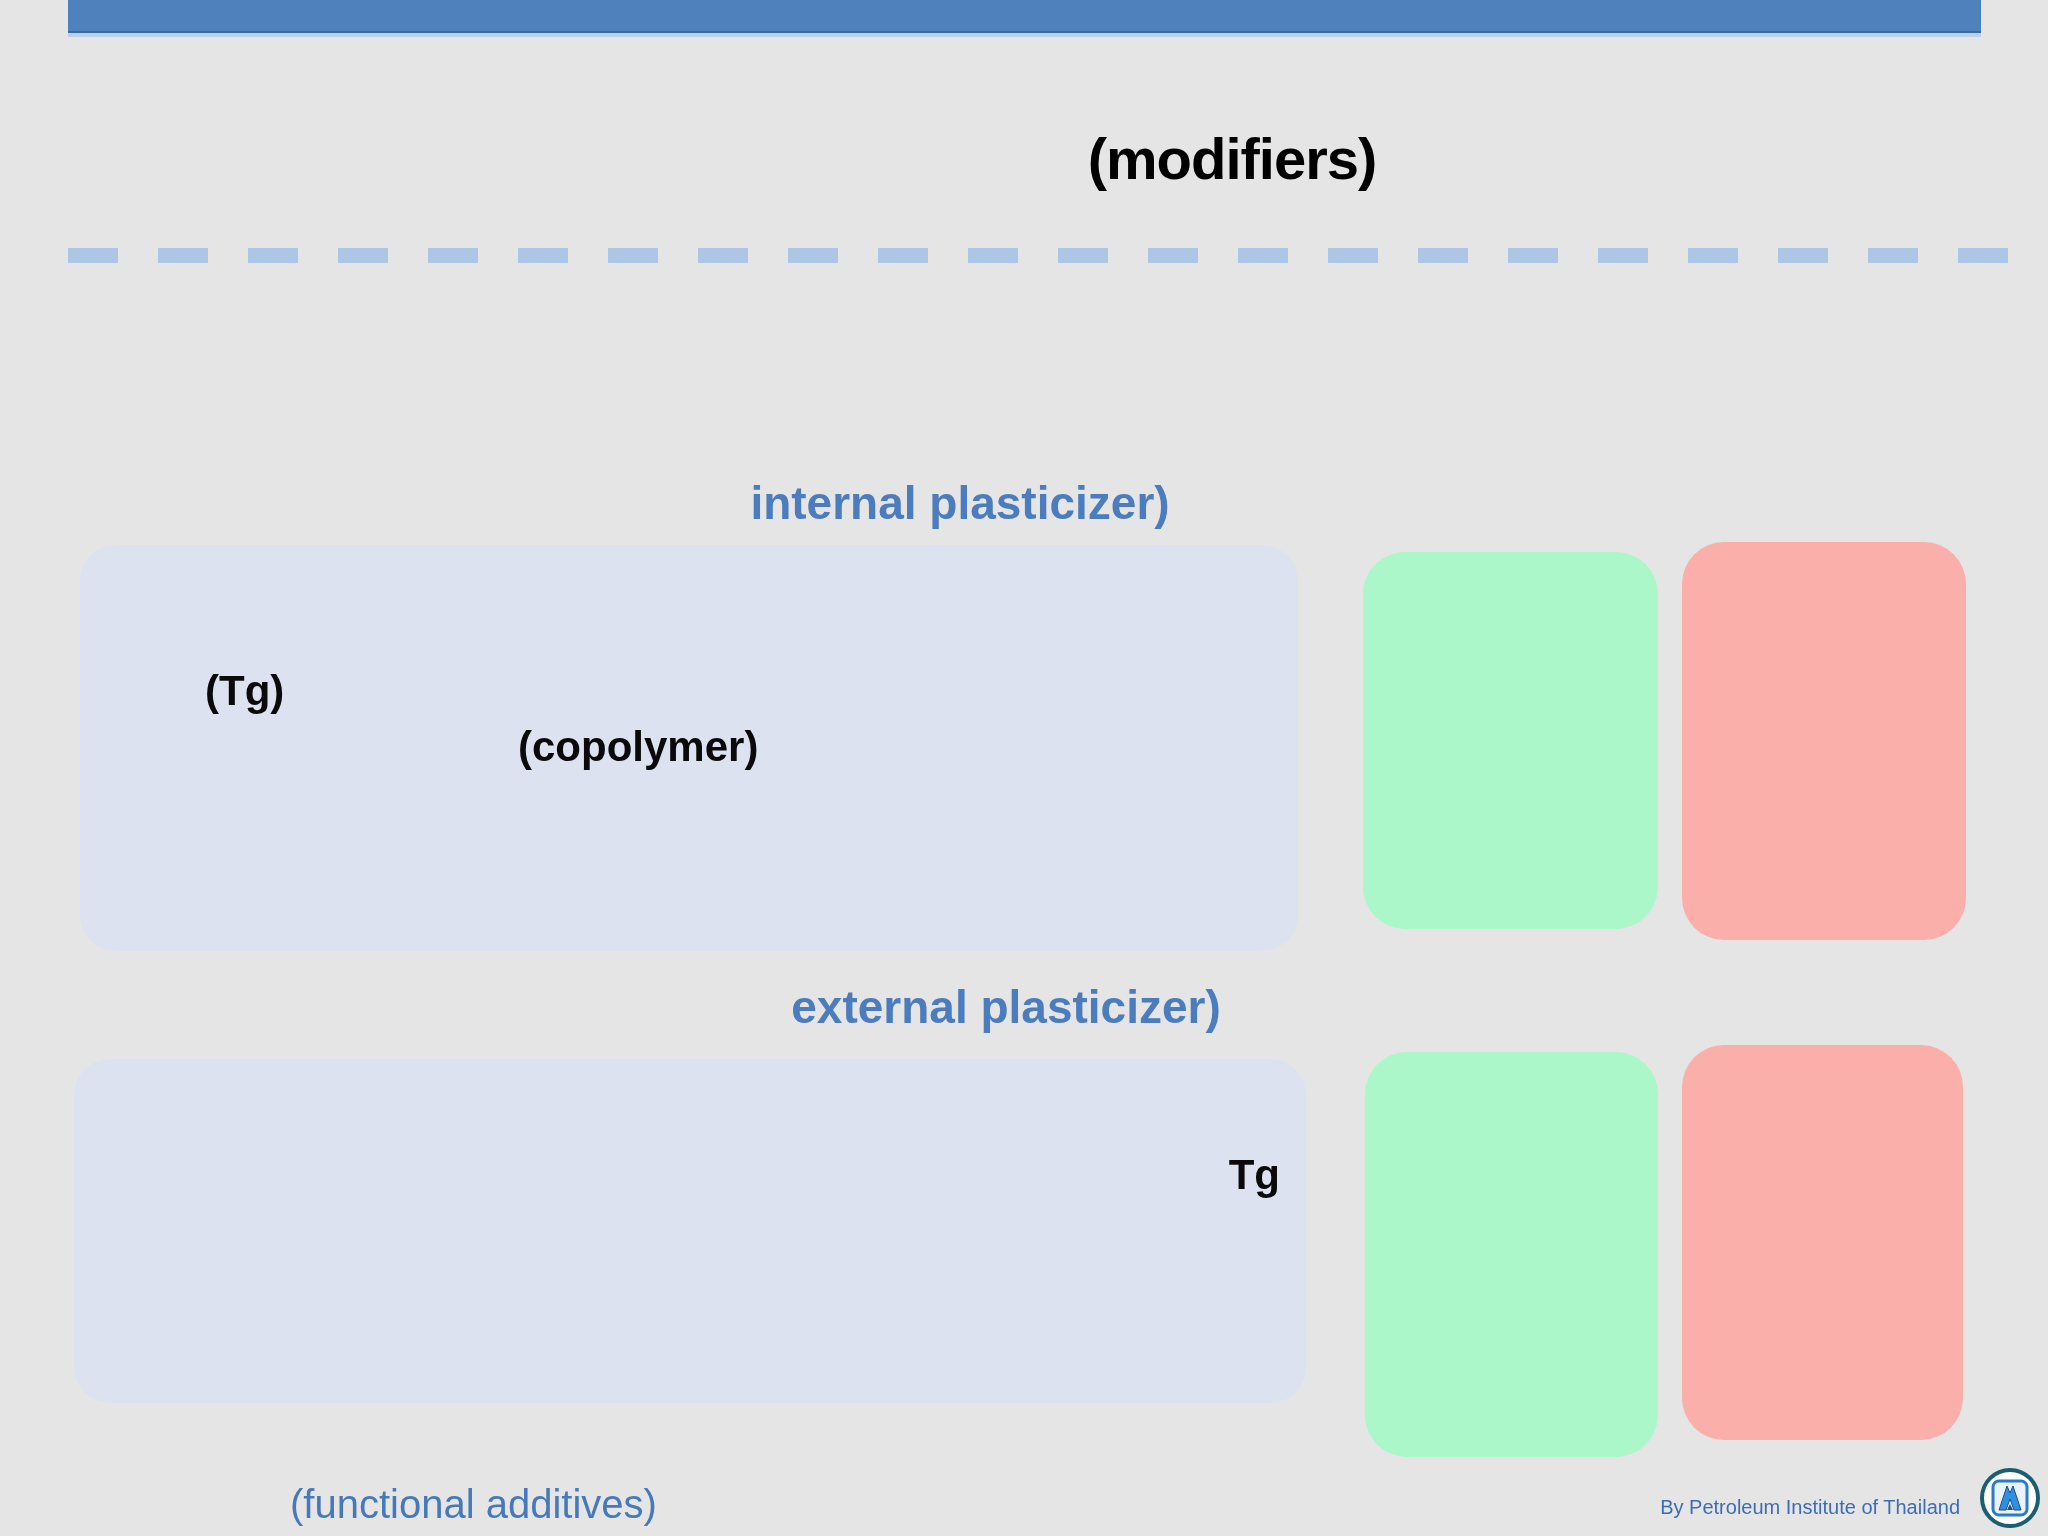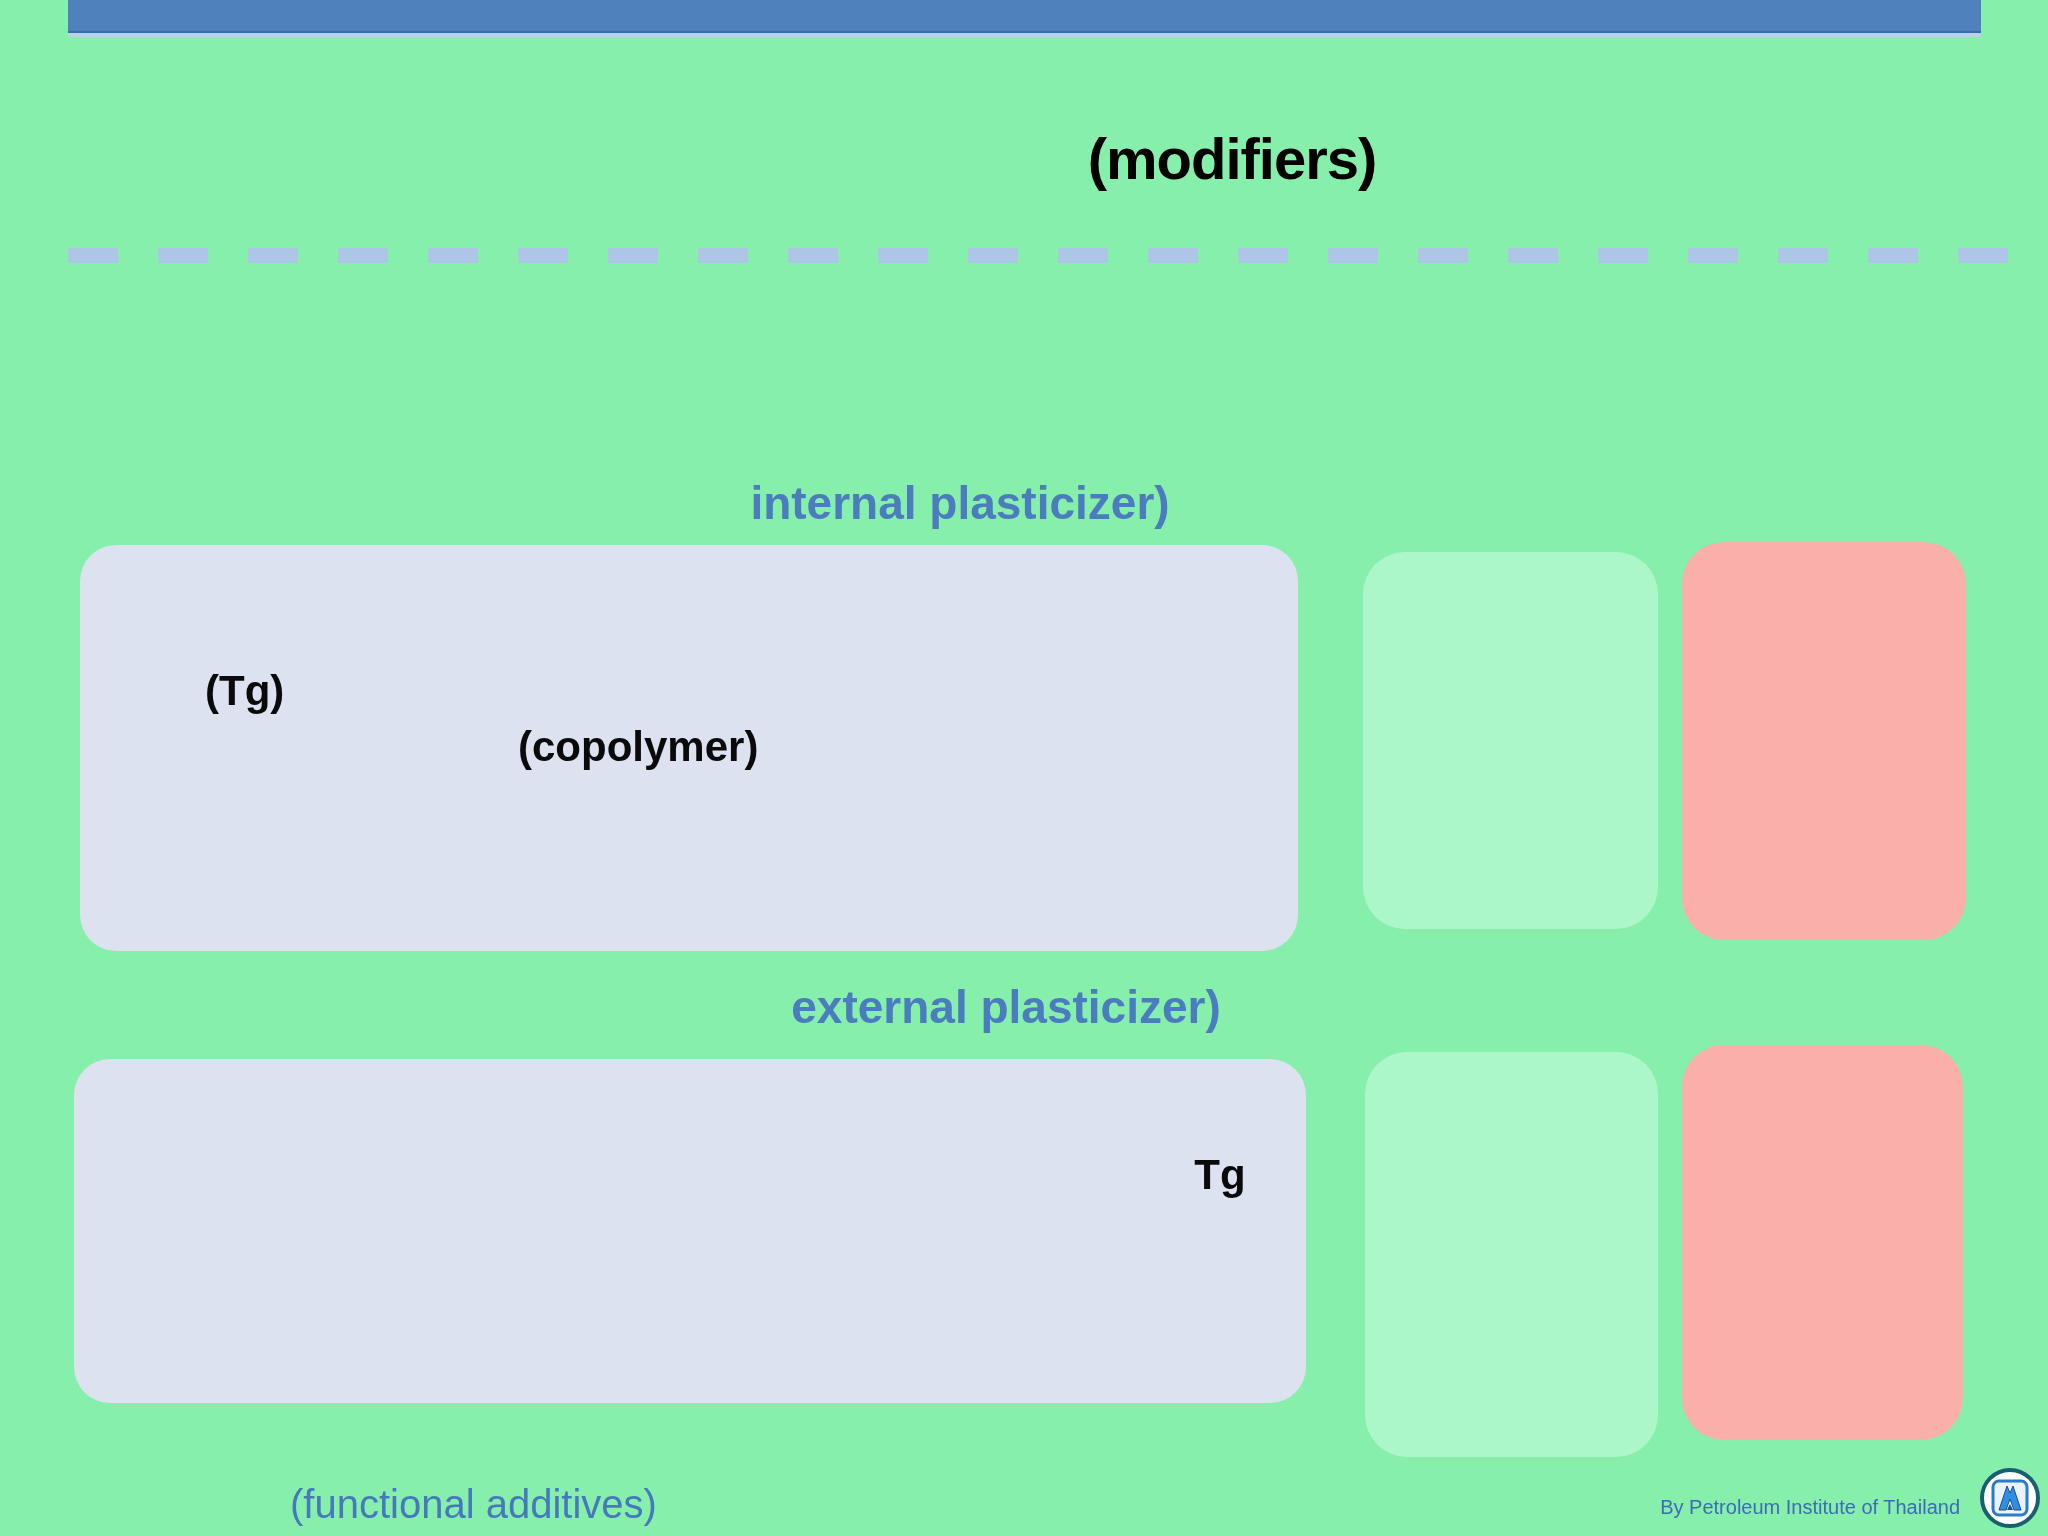--- a/index.html
+++ b/index.html
@@ -1,17 +1,17 @@
 <!DOCTYPE html>
 <html><head>
 <meta charset="utf-8">
 <style>
   html,body{margin:0;padding:0;background:#ffffff;}
   #stage{
-    position:relative;width:2048px;height:1536px;background:#86efac;overflow:hidden;
+    position:relative;width:2048px;height:1536px;background:#e5e5e5;overflow:hidden;
     font-family:"Liberation Sans", sans-serif;
   }
   
   .header-bar{
     position:absolute;left:68px;top:0;width:1913px;height:31px;
     background:#4F81BD;border-bottom:2px solid #3A6BA5;
   }
   .header-underline{
     position:absolute;left:68px;top:33px;width:1913px;height:4px;background:#BCD0EA;
   }
@@ -35,21 +35,21 @@
   .panel{
     position:absolute;background:#DCE2F0;border-radius:36px;
   }
   .panel-internal{left:80px;top:545px;width:1218px;height:406px;}
   .panel-external{left:74px;top:1059px;width:1232px;height:344px;}
   .panel-label{
     position:absolute;font-weight:bold;color:#0a0a0a;font-size:42px;line-height:1.1;white-space:nowrap;
   }
   .label-tg1{left:205px;top:668px;text-align:center;}
   .label-copolymer{left:518px;top:724px;}
-  .label-tg2{left:1160px;top:1152px;width:120px;text-align:center;}
+  .label-tg2{left:1160px;top:1152px;width:120px;text-align:right;}
   
   .swatch{position:absolute;border-radius:42px;}
   .swatch-green{background:#ABF7C9;}
   .swatch-red{background:#FAAFAB;}
   .green-1{left:1363px;top:552px;width:295px;height:377px;}
   .red-1{left:1682px;top:542px;width:284px;height:398px;}
   .green-2{left:1365px;top:1052px;width:293px;height:405px;}
   .red-2{left:1682px;top:1045px;width:281px;height:395px;}
   
   .footer-note{

